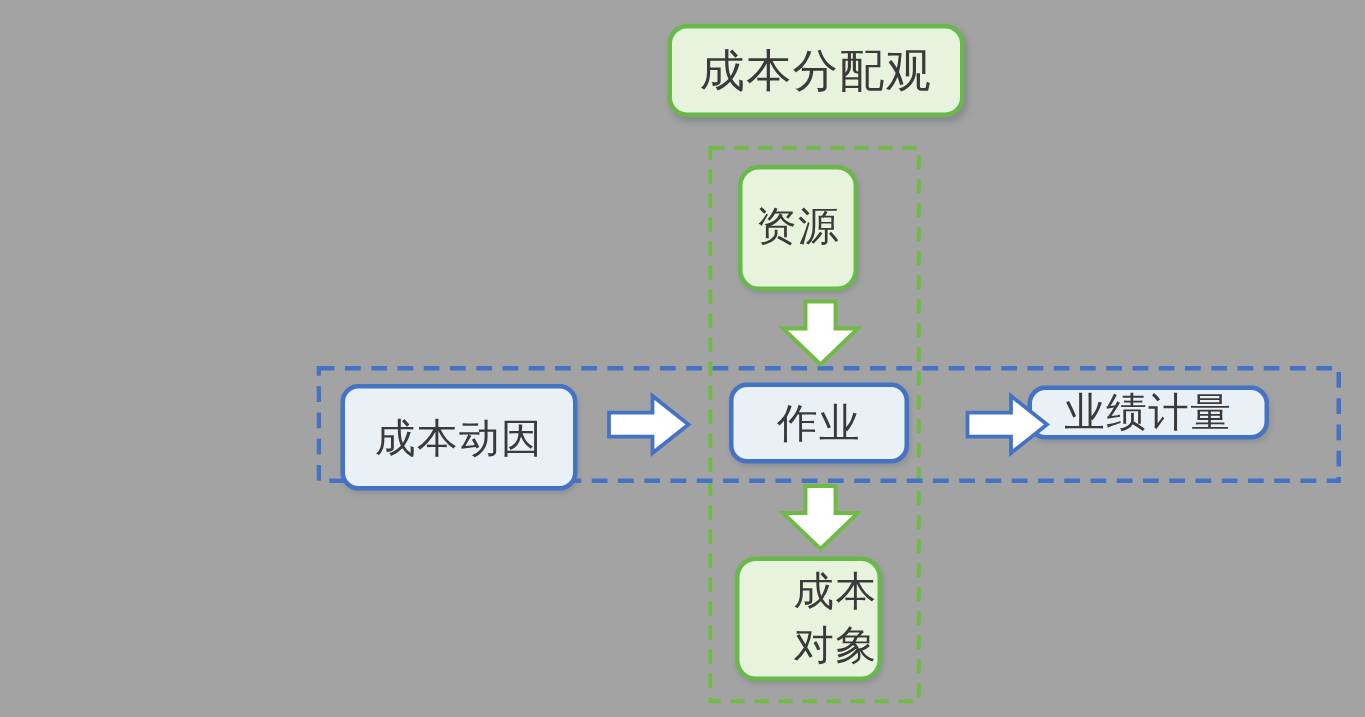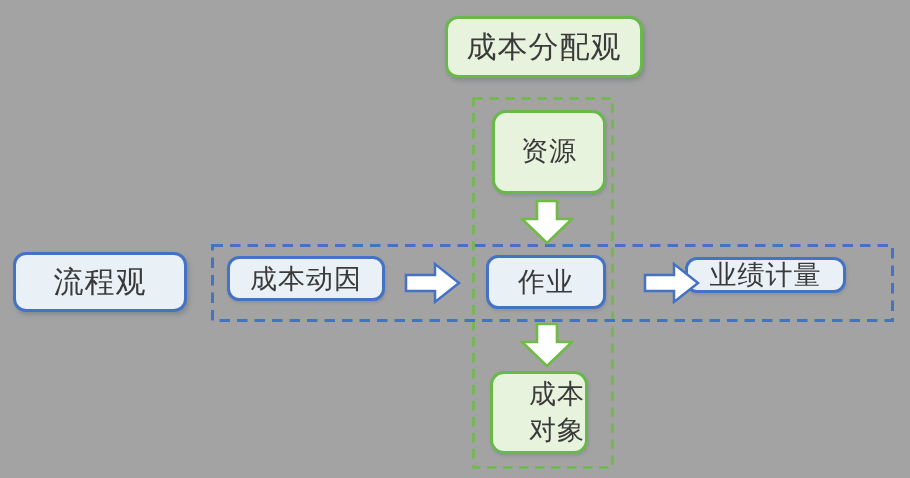--- a/index.html
+++ b/index.html
@@ -47,22 +47,22 @@
   .node.multiline { line-height: 1.32; border-radius: 14px; }
   .arrow { position: absolute; }
 
   
   #frame-green { left: 472px; top: 97px;  width: 142px; height: 372px; }
   #frame-blue  { left: 211px; top: 244px; width: 683px; height: 78px;  }
 
   #title-top   { left: 445px; top: 16px;  width: 198px; height: 62px; }
   #title-left  { left: 13px;  top: 252px; width: 174px; height: 60px; }
 
-  #node-resource    { left: 492px; top: 110px; width: 114px;  height: 84px; }
-  #node-costdriver  { left: 227px; top: 256px; width: 158px; height: 45px; }
+  #node-resource    { left: 492px; top: 110px; width: 80px;  height: 84px; }
+  #node-costdriver  { left: 227px; top: 256px; width: 158px; height: 71px; }
   #node-activity    { left: 486px; top: 255px; width: 120px; height: 54px; }
   #node-performance { left: 685px; top: 257px; width: 161px; height: 36px; }
   #node-costobject  { left: 490px; top: 371px; width: 98px;  height: 83px; padding-left: 36px; }
 
   #arrow-down-1  { left: 518px; top: 199px; }
   #arrow-down-2  { left: 518px; top: 322px; }
   #arrow-right-1 { left: 404px; top: 261px; }
   #arrow-right-2 { left: 643px; top: 261px; }
 </style>
 </head>
@@ -75,23 +75,20 @@
   </svg>
 
   <svg id="frame-blue" class="frame" width="683" height="78" viewBox="0 0 683 78">
     <rect x="1.5" y="1.5" width="680" height="75" fill="none" stroke="#4472c4" stroke-width="3" stroke-dasharray="10.5 7"></rect>
   </svg>
 
   <div id="title-top" class="box green title">
     <span>成本分配观</span>
   </div>
 
-  <div id="title-left" class="box blue title">
-    <span>流程观</span>
-  </div>
 
   <div id="node-resource" class="box green node multiline">
     <div>
       <div>资源</div>
     </div>
   </div>
 
   <div id="node-costobject" class="box green node multiline">
     <div>
       <div>成本</div>

